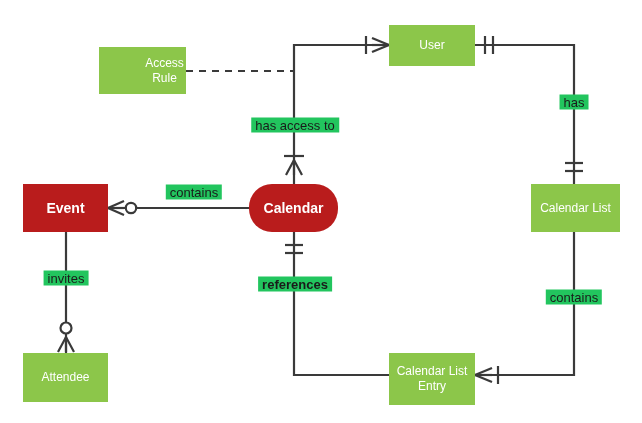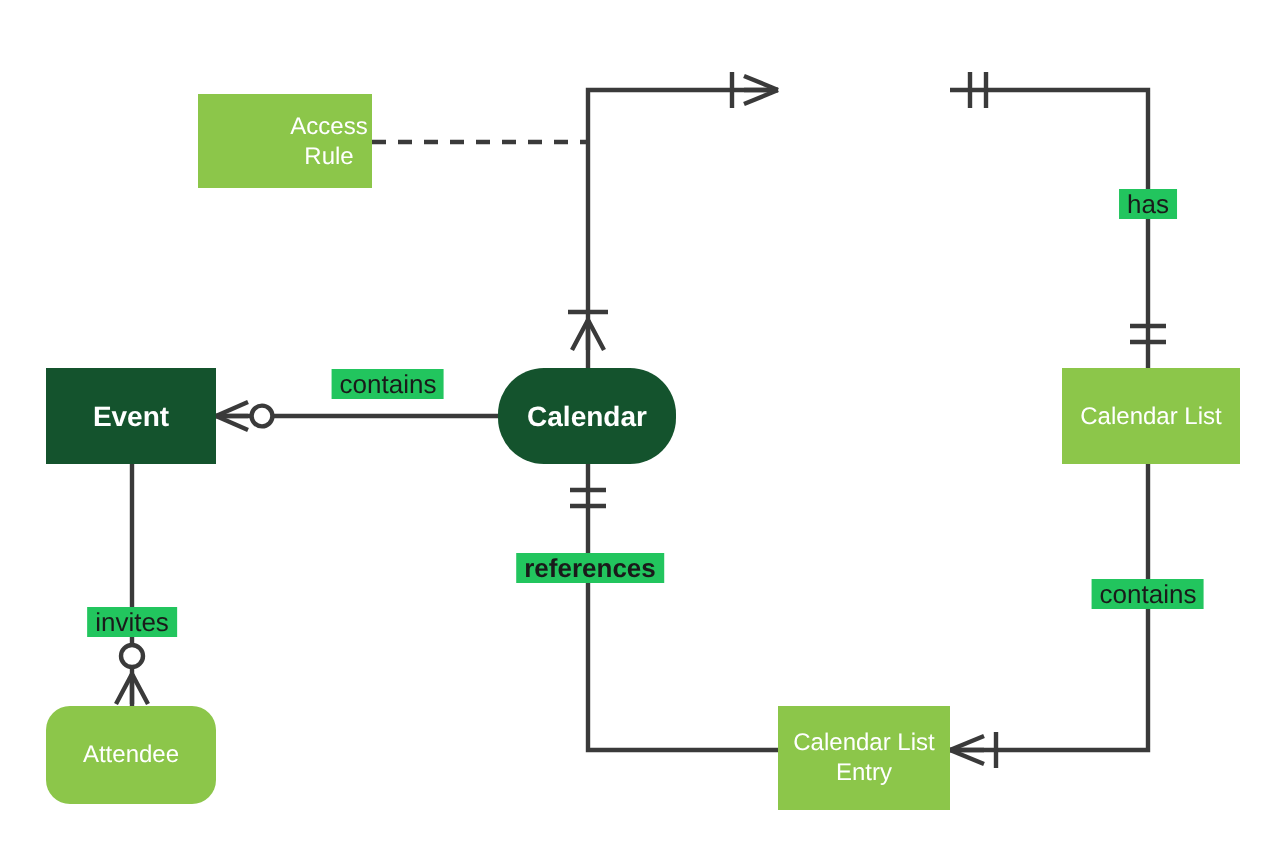--- a/index.html
+++ b/index.html
@@ -31,21 +31,21 @@
     justify-content: center;
     text-align: center;
     color: #ffffff;
     font-size: 12px;
     line-height: 15px;
     font-family: "Liberation Sans", sans-serif;
     box-sizing: border-box;
     z-index: 3;
   }
   .entity.green { background: #8cc64a; }
-  .entity.orange { background: #14532d; text-align: right; }
+  .entity.orange { background: #b91c1c; text-align: right; }
   .entity.big-label { font-size: 14px; font-weight: bold; }
   .edge-label {
     position: absolute;
     color: #1a1a1a;
     font-size: 13px;
     font-family: "Liberation Sans", sans-serif;
     white-space: nowrap;
     background: #22c55e;
     padding: 0 4px;
     z-index: 2;
@@ -115,48 +115,54 @@
         <path d="M498,366 L498,384"></path>
       </g>
 
     </g>
   </svg>
 
   <div class="entity green" style="left:99px; top:47px; width:87px; height:47px;padding-left:44px;">
     <span>Access Rule</span>
   </div>
 
+  <div class="entity green" style="left:389px; top:25px; width:86px; height:41px;">
+    <span>User</span>
+  </div>
 
   <div class="entity orange big-label" style="left:23px; top:184px; width:85px; height:48px;">
     <span>Event</span>
   </div>
 
   <div class="entity orange big-label" style="left:249px; top:184px; width:89px; height:48px;border-radius:23px;">
     <span>Calendar</span>
   </div>
 
   <div class="entity green" style="left:531px; top:184px; width:89px; height:48px;">
     <span>Calendar List</span>
   </div>
 
-  <div class="entity green" style="left:23px; top:353px; width:85px; height:49px;border-radius:12px;">
+  <div class="entity green" style="left:23px; top:353px; width:85px; height:49px;">
     <span>Attendee</span>
   </div>
 
   <div class="entity green" style="left:389px; top:353px; width:86px; height:52px;">
     <span style="white-space:pre-line;">Calendar List
 Entry</span>
   </div>
 
+  <div class="edge-label" style="left:295px; top:125px; transform:translate(-50%,-50%);">
+    <span>has access to</span>
+  </div>
 
   <div class="edge-label" style="left:194px; top:192px; transform:translate(-50%,-50%);">
     <span>contains</span>
   </div>
 
-  <div class="edge-label" style="left:66px; top:278px; transform:translate(-50%,-50%);margin-top:33px;">
+  <div class="edge-label" style="left:66px; top:278px; transform:translate(-50%,-50%);">
     <span>invites</span>
   </div>
 
   <div class="edge-label" style="left:295px; top:284px; transform:translate(-50%,-50%);font-weight:bold;">
     <span>references</span>
   </div>
 
   <div class="edge-label" style="left:574px; top:102px; transform:translate(-50%,-50%);">
     <span>has</span>
   </div>

